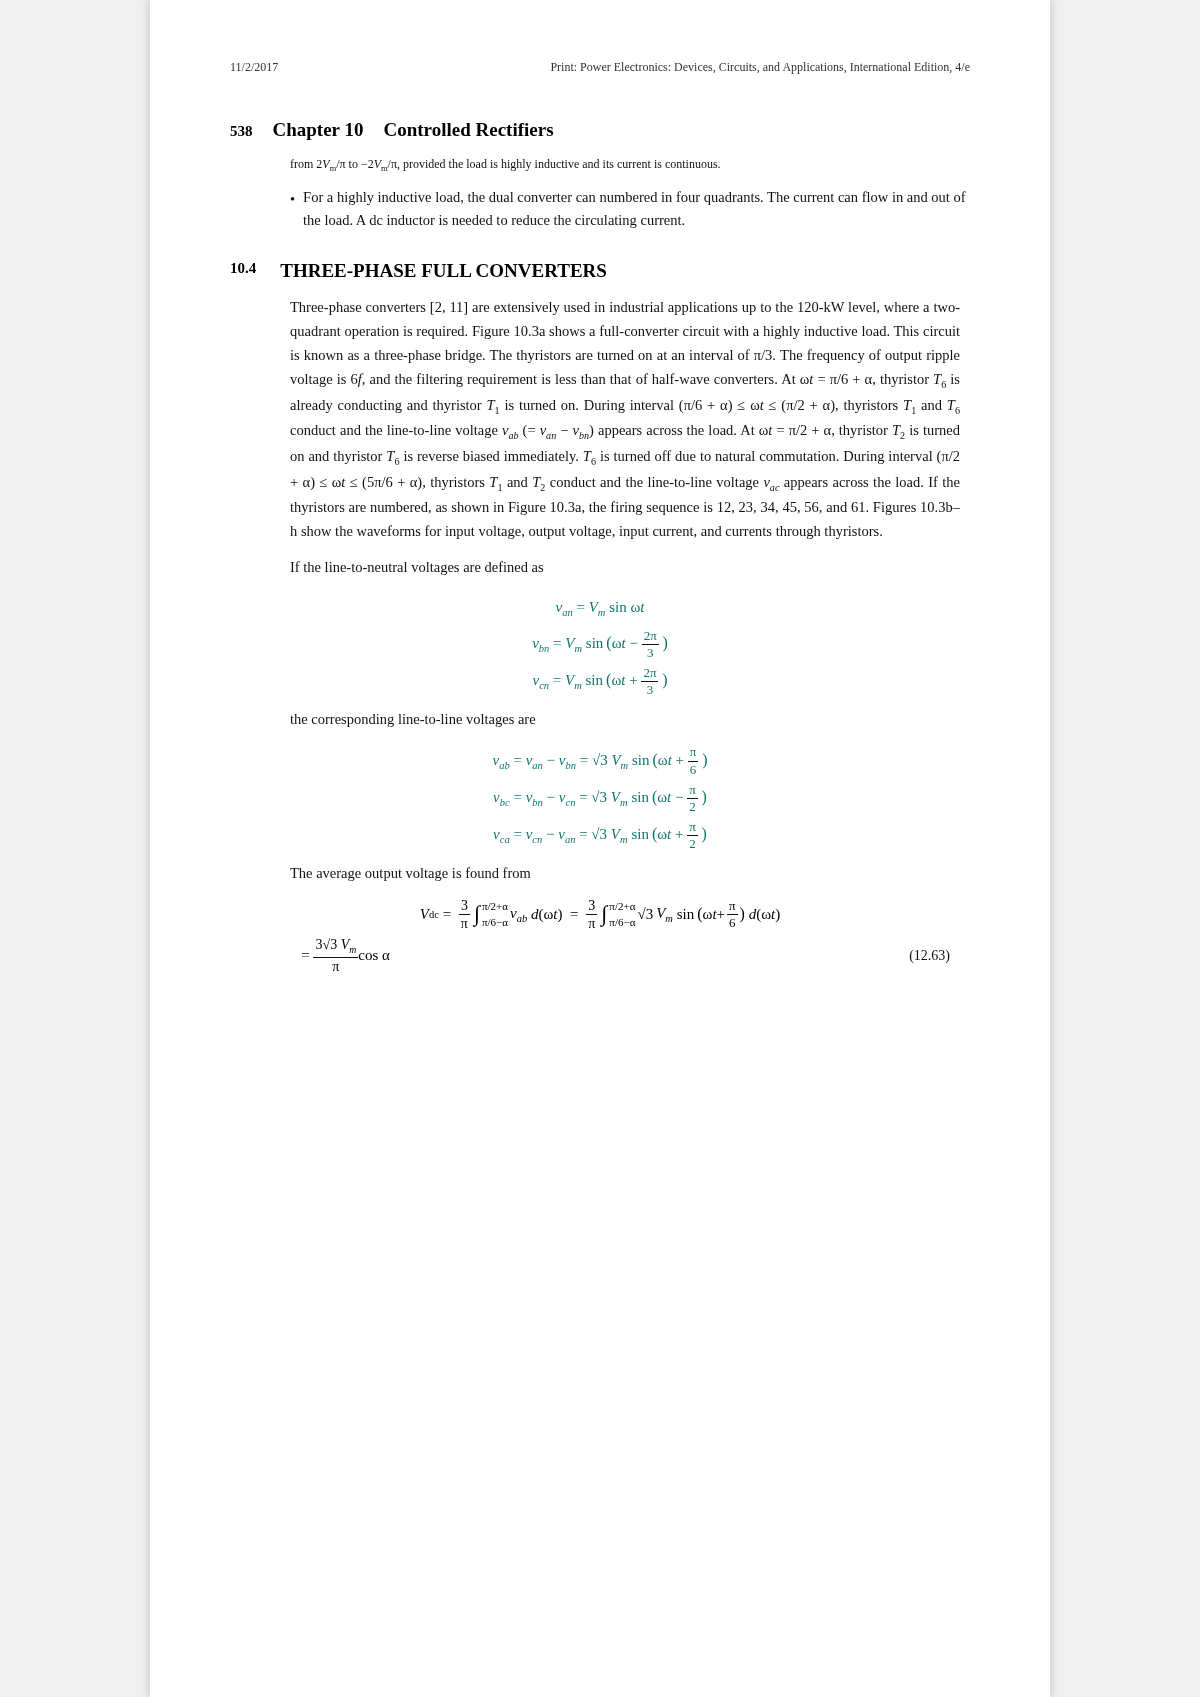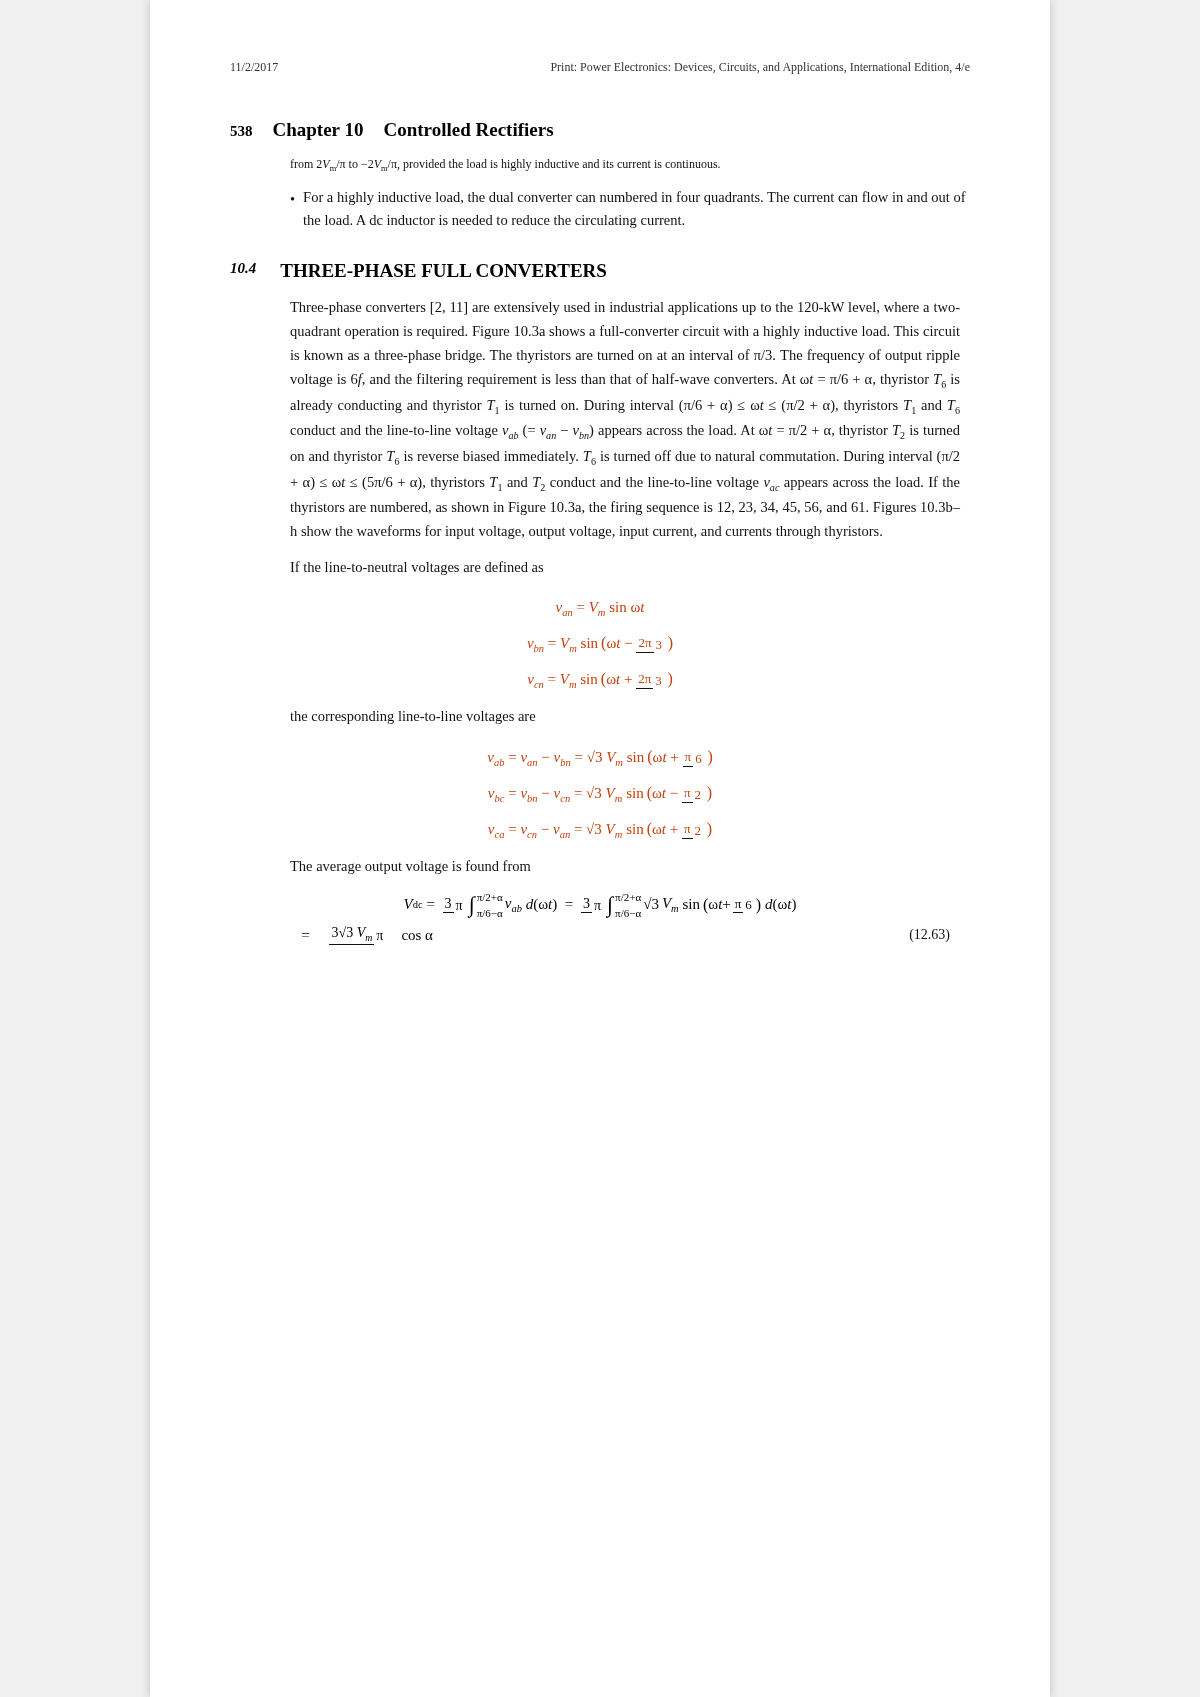--- a/index.html
+++ b/index.html
@@ -70,46 +70,45 @@
       display: flex;
       gap: 24px;
       margin-top: 28px;
       margin-bottom: 14px;
       font-size: 15px;
       font-weight: bold;
       color: #000;
     }
     .section-number {
       font-weight: bold;
-      font-style: italic;
     }
     .body-text {
       margin-left: 60px;
       margin-right: 10px;
       font-size: 14.5px;
       line-height: 1.65;
       color: #111;
       text-align: justify;
       margin-bottom: 12px;
     }
     .math-block {
       text-align: center;
       margin: 10px 0 10px 0;
       font-size: 15px;
       line-height: 2.0;
-      color: #c2410c;
+      color: #0f766e;
     }
     .math-line {
       display: block;
       text-align: center;
       margin-bottom: 4px;
     }
     .frac {
       display: inline-flex;
-      flex-direction: row;
+      flex-direction: column;
       align-items: center;
       vertical-align: middle;
       font-size: 14px;
       line-height: 1.1;
     }
     .frac-num {
       border-bottom: 1px solid #111;
       padding: 0 2px 1px 2px;
       text-align: center;
     }
@@ -247,21 +246,21 @@
         <span class="frac-num">π</span>
         <span class="frac-den">6</span>
       </span>
       <span style="font-size:16px;">)</span>
       &nbsp;<span class="italic">d</span>(ω<span class="italic">t</span>)
     </div>
 
     <div style="display:flex; align-items:center; justify-content:space-between; padding: 0 20px 0 60px;">
       <span style="display:flex; align-items:center;">
         &nbsp;&nbsp;&nbsp;=&nbsp;
-        <span class="frac" style="font-size:14px; margin: 0 16px;">
+        <span class="frac" style="font-size:14px; margin: 0 0;">
           <span class="frac-num">3√3 <span class="italic">V<sub>m</sub></span></span>
           <span class="frac-den">π</span>
         </span>
         cos α
       </span>
       <span style="font-size:14px; color:#111;">(12.63)</span>
     </div>
   </div>
 
 </div>

